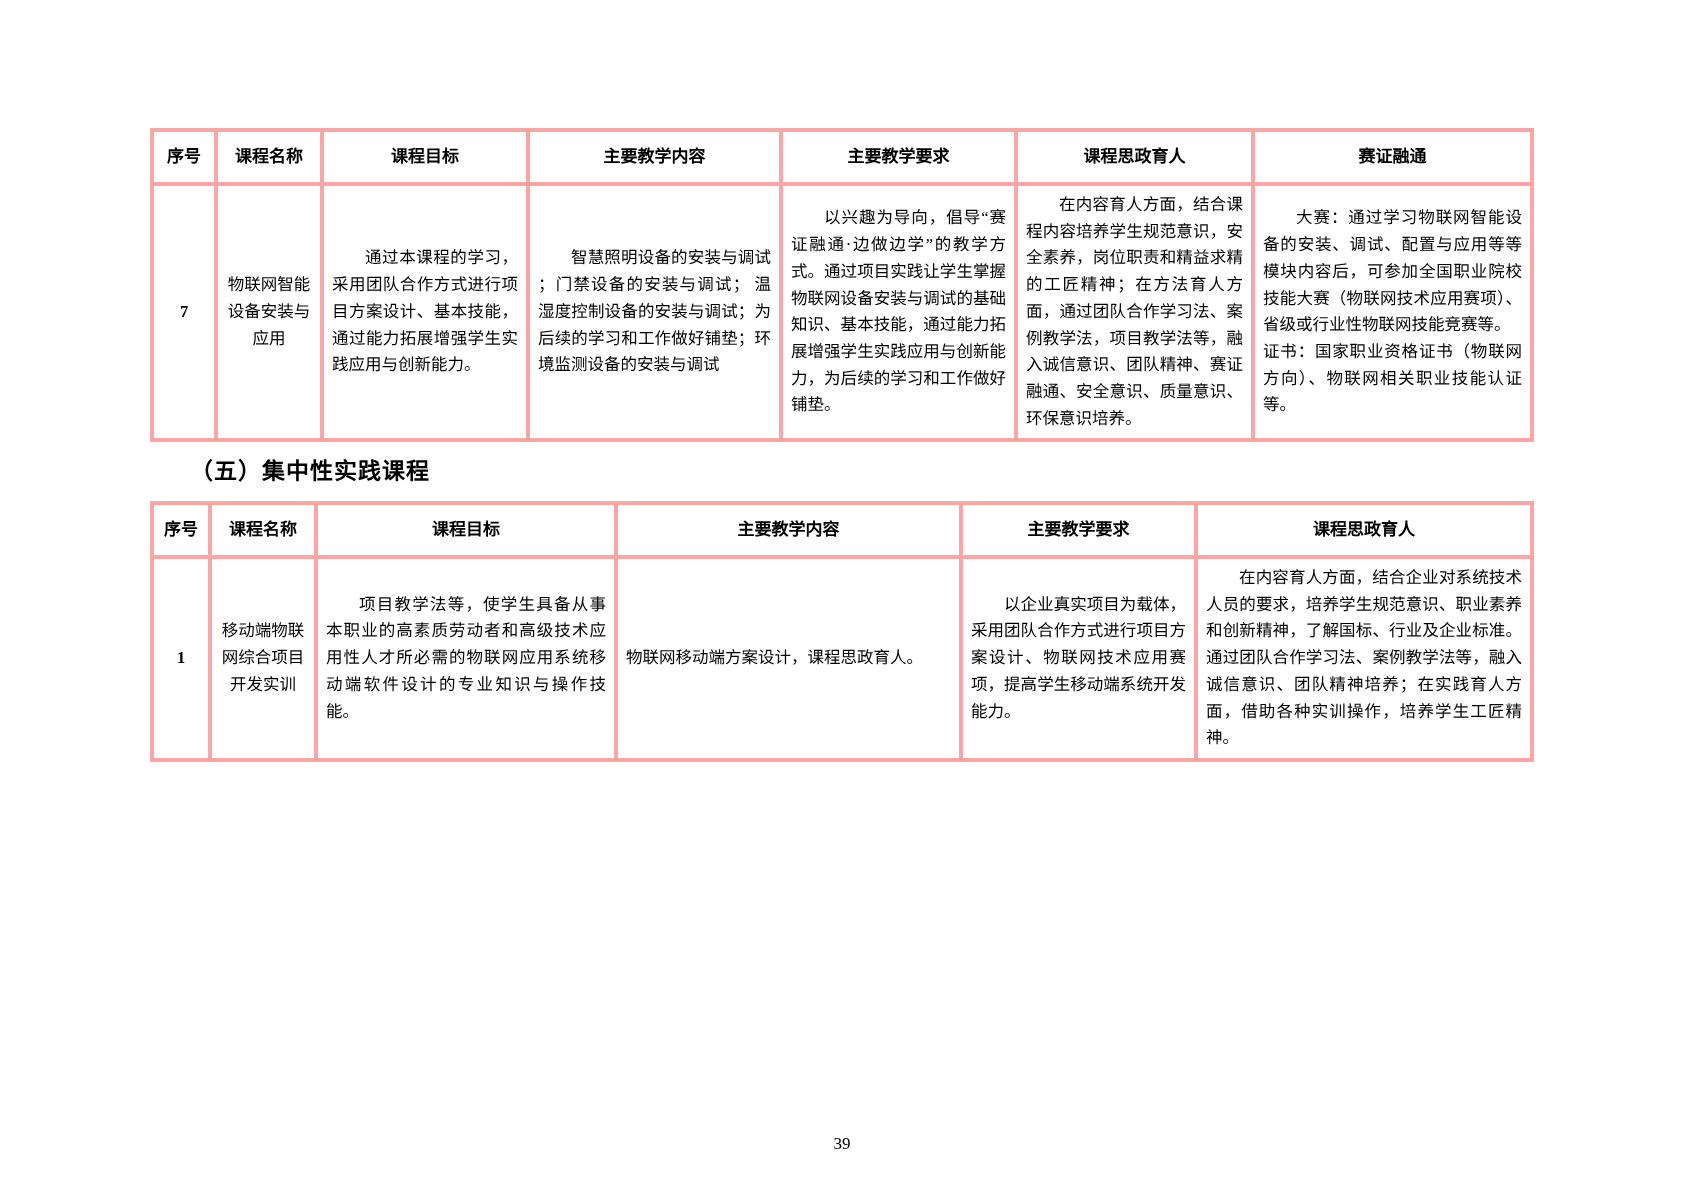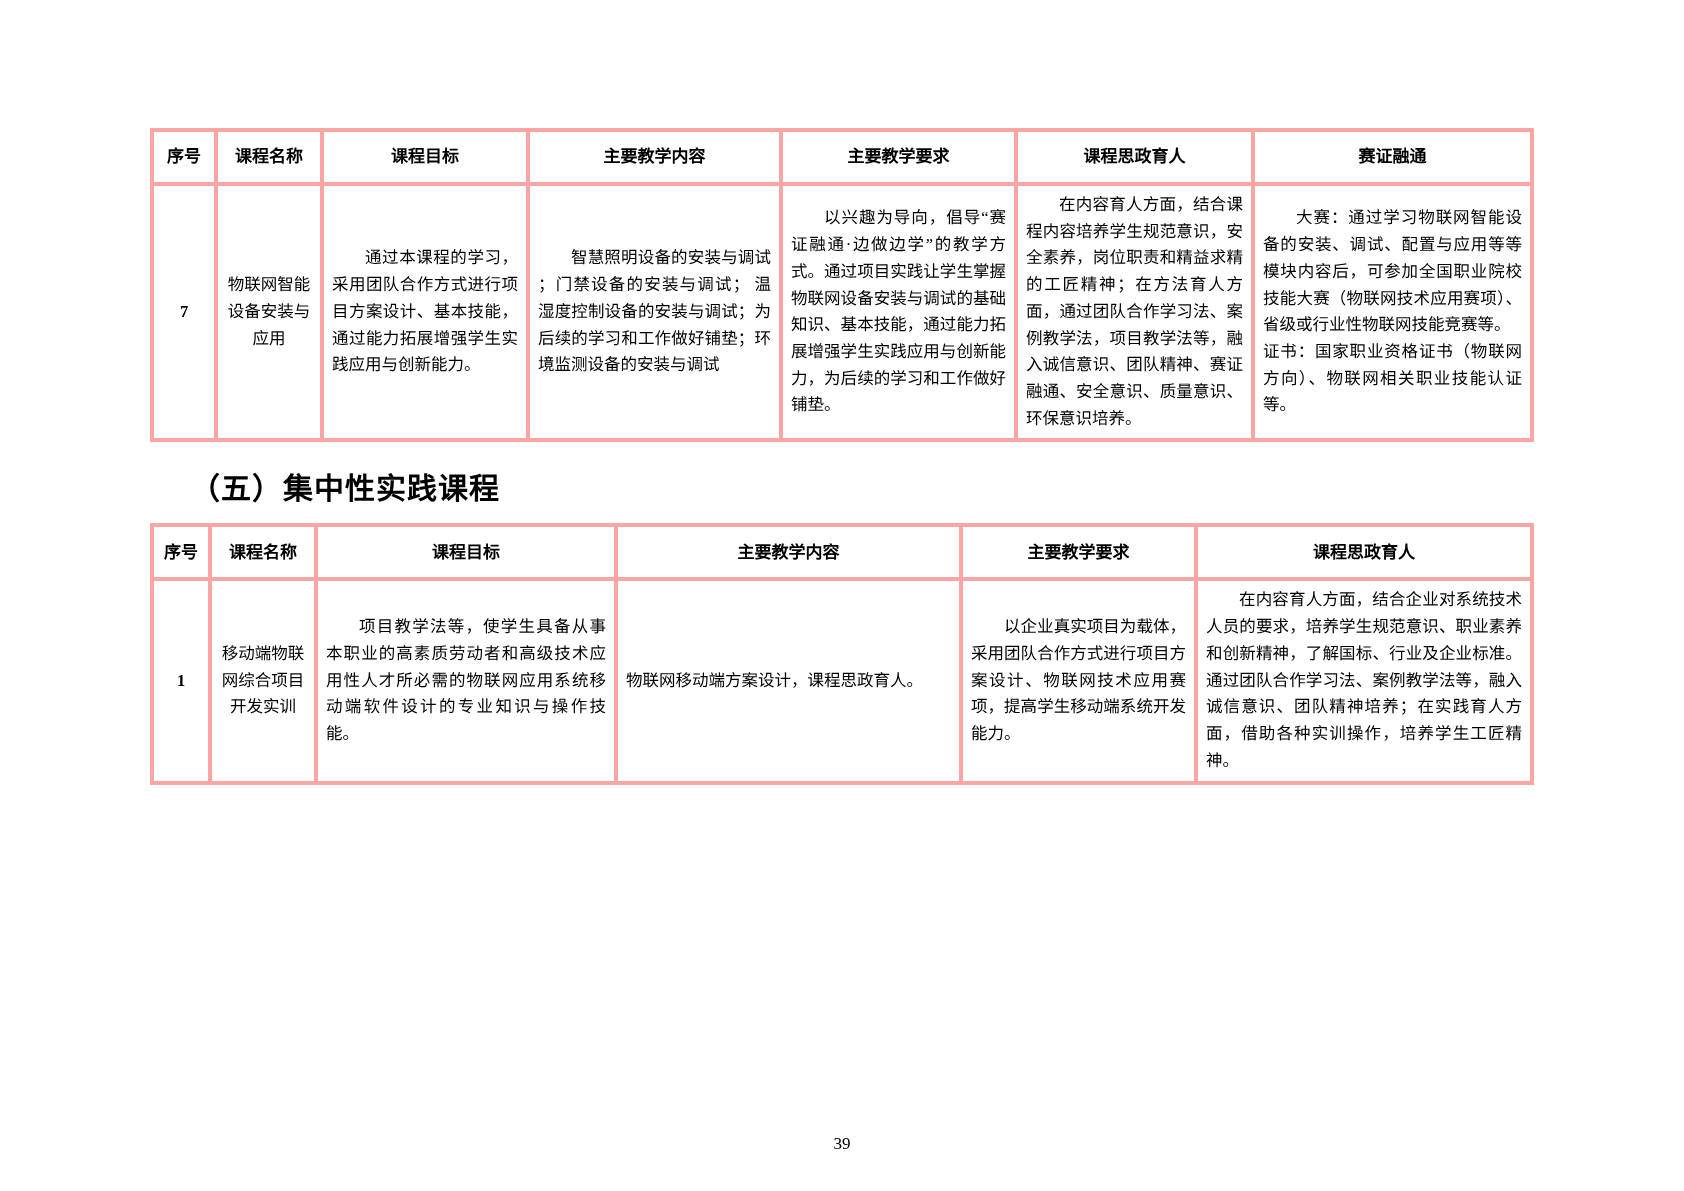--- a/index.html
+++ b/index.html
@@ -69,24 +69,24 @@
   #table-one col.c0 { width: 64px; }
   #table-one col.c1 { width: 106px; }
   #table-one col.c2 { width: 206px; }
   #table-one col.c3 { width: 253px; }
   #table-one col.c4 { width: 235px; }
   #table-one col.c5 { width: 237px; }
   #table-one col.c6 { width: 279px; }
 
   .section-heading {
     width: 1380px;
-    margin: 24px auto 0 auto;
+    margin: 12px auto 0 auto;
     padding-left: 38px;
     box-sizing: border-box;
-    font-size: 30px;
+    font-size: 23px;
     font-weight: bold;
     font-family: "Liberation Sans", "DejaVu Sans", sans-serif;
     letter-spacing: 1px;
     line-height: 1.5;
   }
 
   #table-two { margin-top: 12px; }
   #table-two col.c0 { width: 58px; }
   #table-two col.c1 { width: 106px; }
   #table-two col.c2 { width: 300px; }

